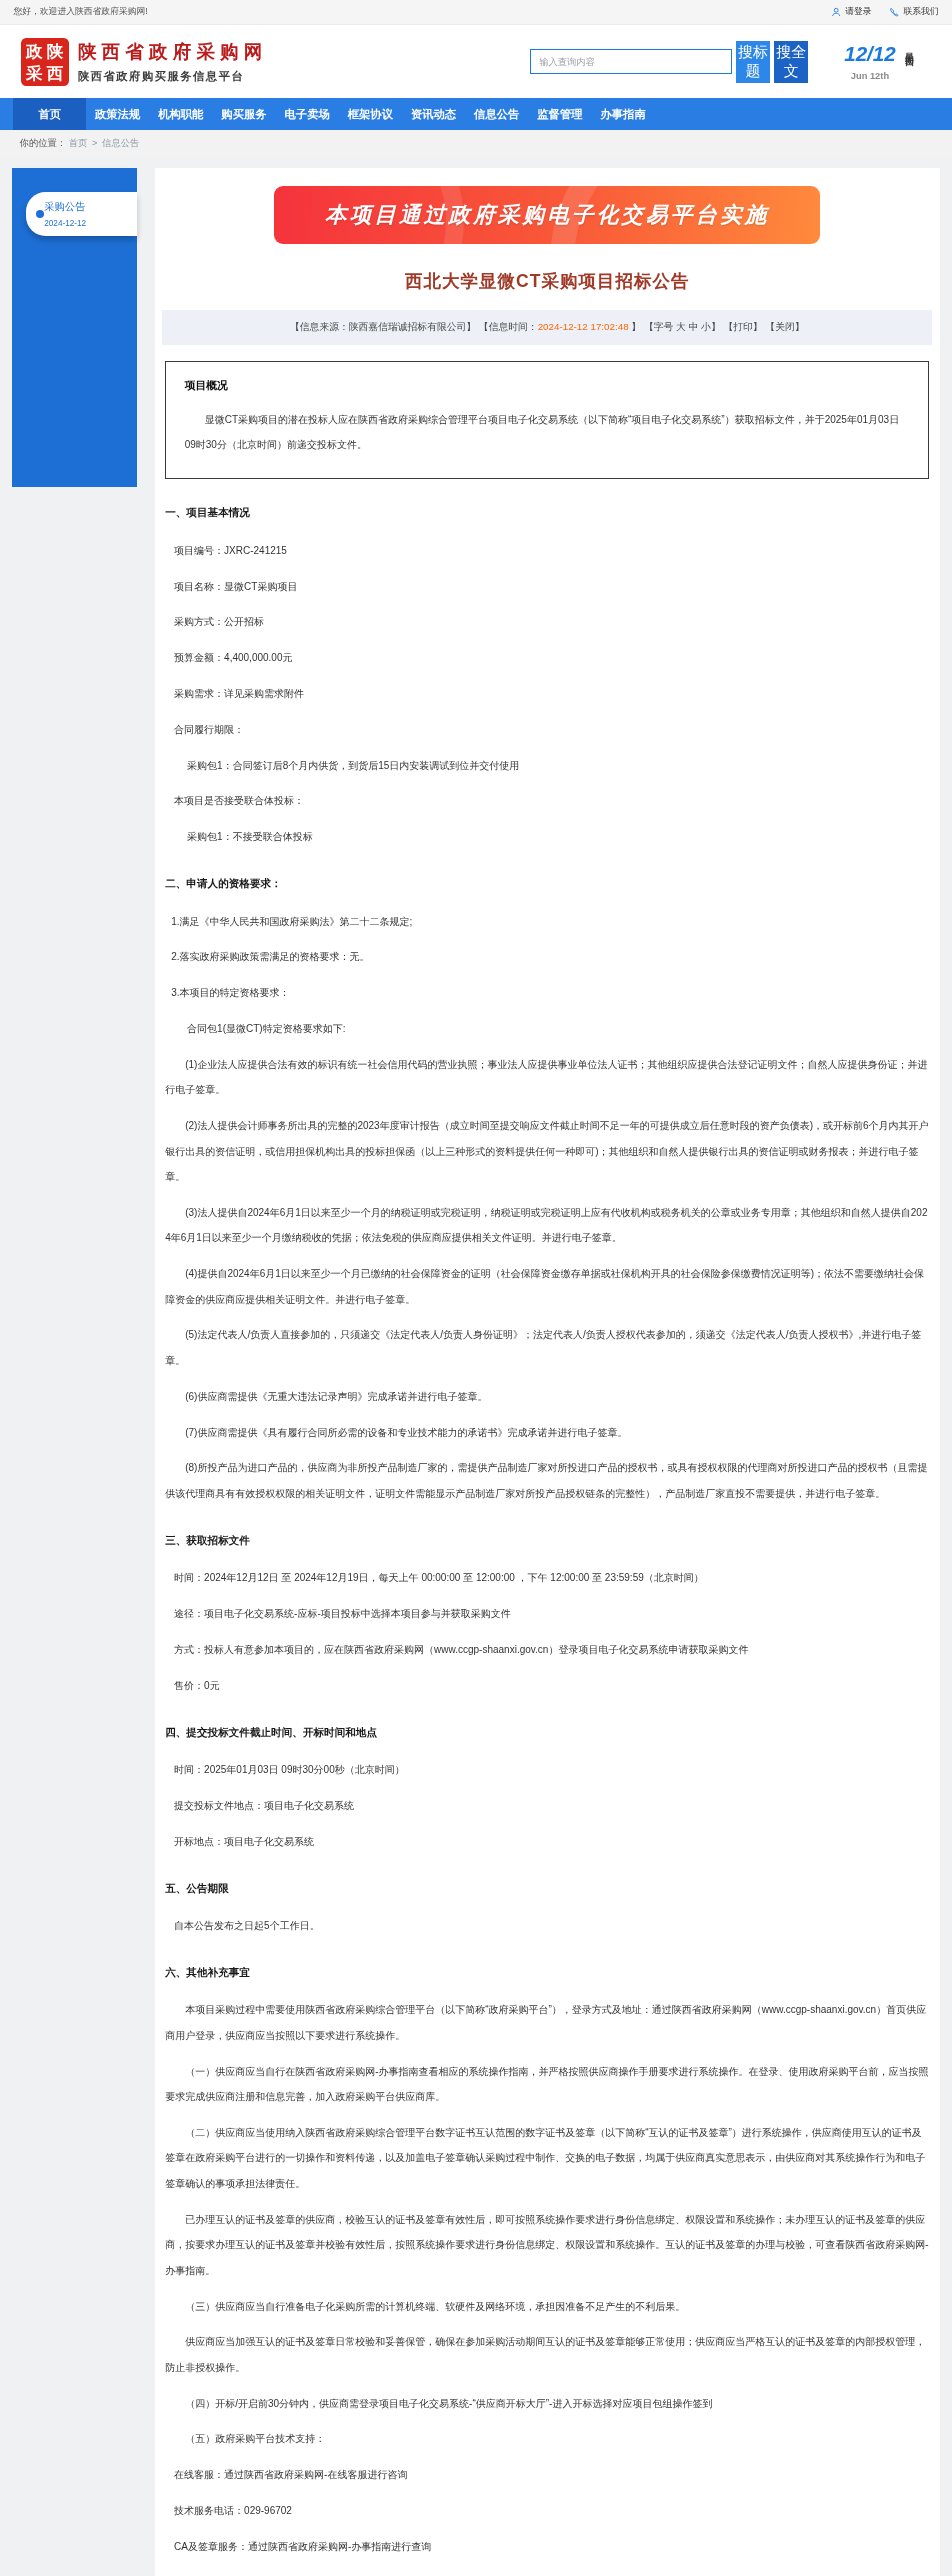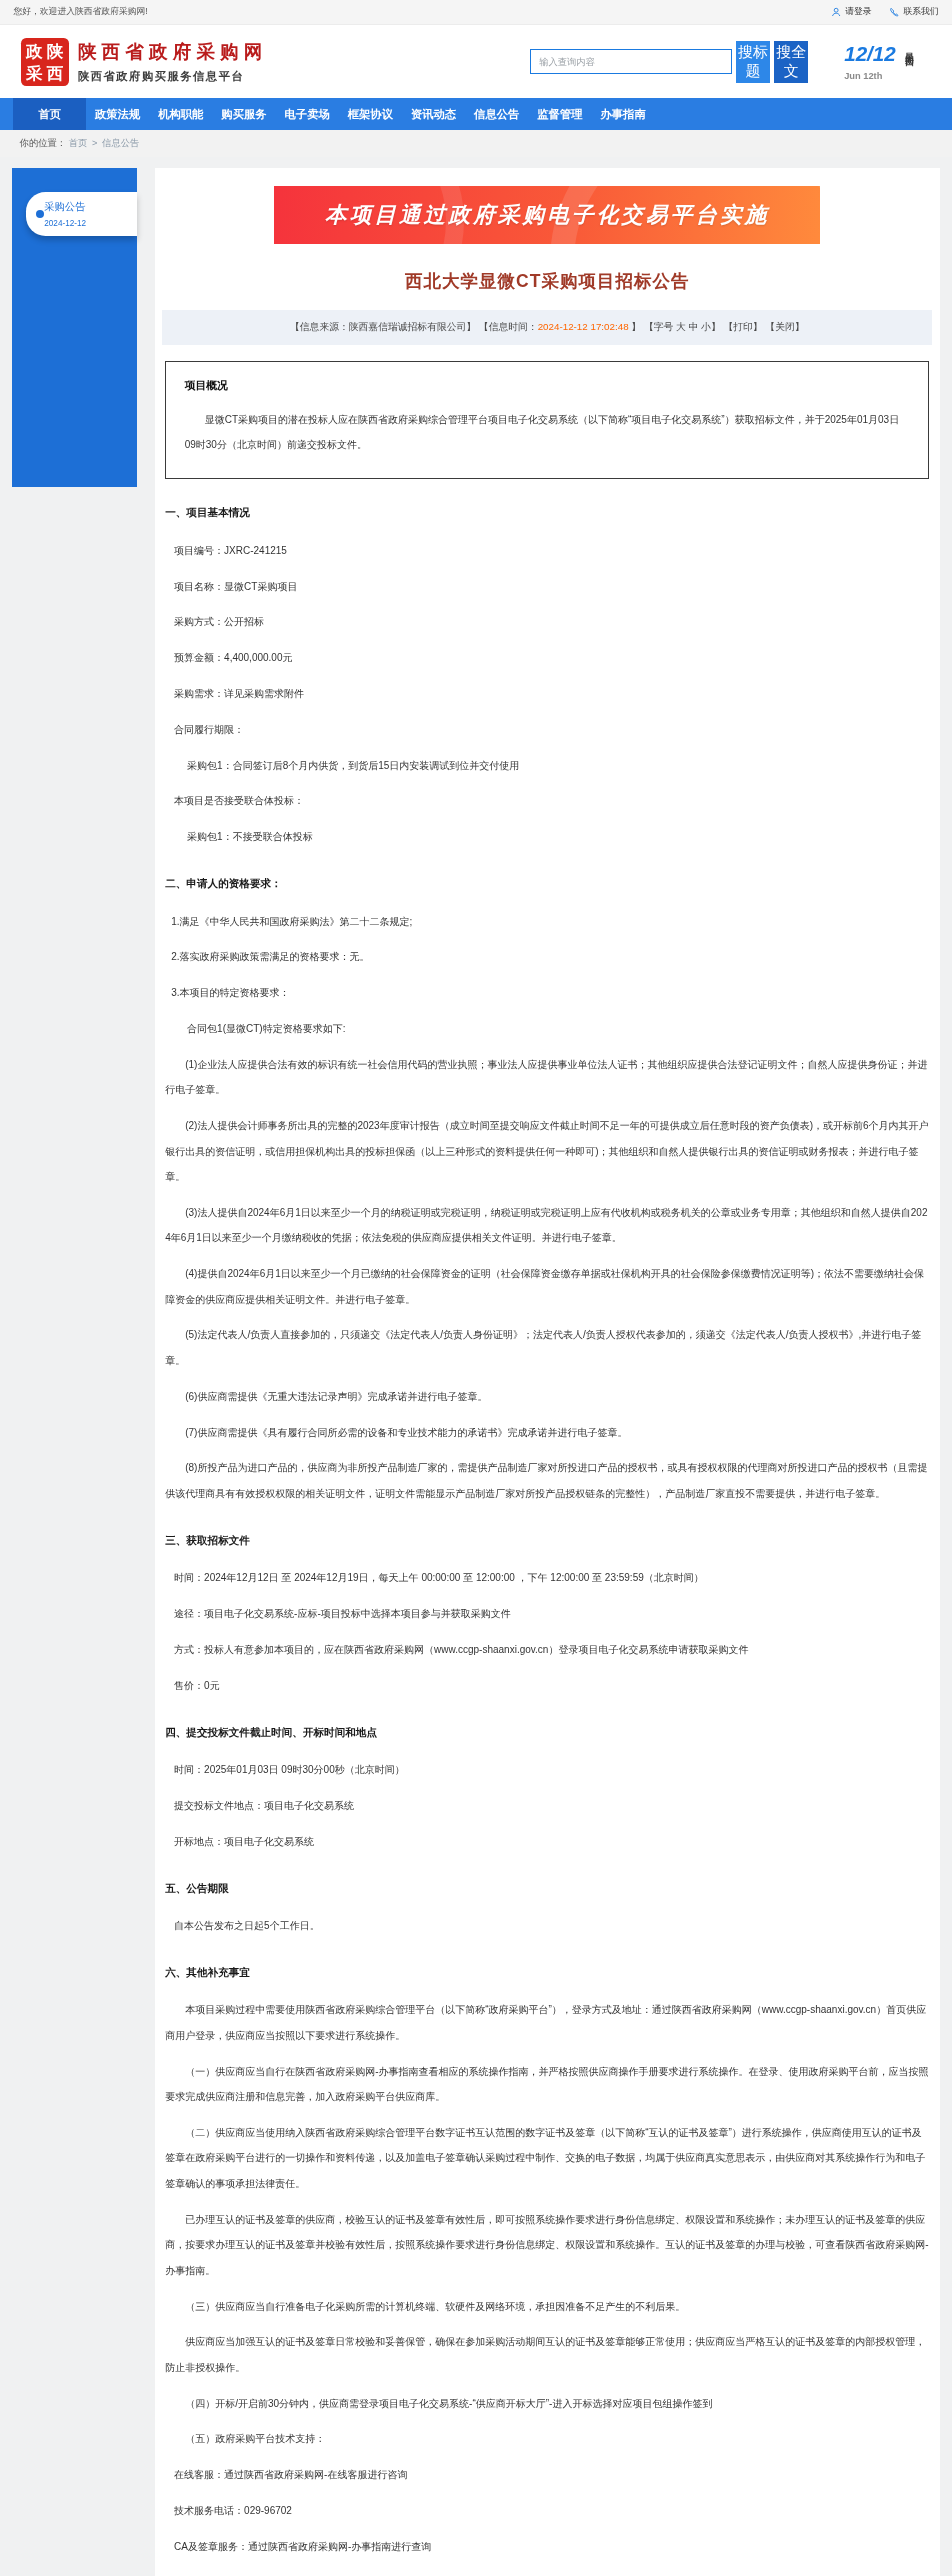--- a/index.html
+++ b/index.html
@@ -20,21 +20,21 @@
   .logo-seal span { color:#fff; font-weight:900; font-size:16.5px; display:flex; align-items:center; justify-content:center; }
   .brand-text .site-title { font-size:18.5px; font-weight:800; color:#b91c1c; letter-spacing:5.2px; }
   .brand-text .site-subtitle { font-size:11.3px; font-weight:700; color:#3d3d3d; letter-spacing:1.5px; margin-top:5.2px; }
   .search-area { margin-left:auto; display:flex; align-items:center; margin-right:36px; }
   .search-input { width:202px; height:25px; border:1px solid #1a7ae0; font-size:9.3px; padding:0 8.2px; color:#333; outline:none; }
   .search-input::placeholder { color:#9aa0a6; }
   .search-btn { height:42px; width:34px; border:none; color:#fff; font-size:15px; cursor:pointer; }
   .btn-title { background:#2d87e8; margin-left:4.1px; }
   .btn-full { background:#1b63c5; margin-left:4.1px; }
   .date-block { display:flex; align-items:flex-start; gap:8.2px; margin-right:15.5px; }
-  .date-left { }
+  .date-left { text-align:center; }
   .date-md { font-size:20.6px; font-weight:800; color:#1a7ae0; font-style:italic; }
   .date-en { font-size:9.3px; color:#8a8a8a; margin-top:4.1px; font-weight:700; }
   .date-week { writing-mode:vertical-rl; font-size:8.8px; color:#333; letter-spacing:3.1px; font-weight:700; padding-top:2.1px; }
 
   
   .mainnav { background:#2a7de2; }
   .nav-inner { display:flex; padding:0 13.4px; }
   .nav-item { display:block; height:32px; line-height:32px; padding:0 9px; color:#fff; font-size:11.3px; font-weight:600; text-decoration:none; cursor:pointer; }
   .nav-item.active { background:#1b5fc1; padding:0 25px; }
 
@@ -46,21 +46,21 @@
   
   .layout { display:flex; gap:17.5px; padding:11.3px 12.4px 0; background:#f0f1f2; align-items:flex-start; }
   .sidebar { width:125px; height:319px; background:#1d6fd6; flex-shrink:0; }
   .side-tab { margin:24px 0 0 13.4px; background:#fff; border-radius:19.6px 0 0 19.6px; padding:8.2px 6.2px 8.2px 10.3px; display:flex; align-items:center; gap:0; box-shadow:0 4.1px 6.2px rgba(0,0,0,.22); cursor:pointer; }
   .side-dot { width:8.2px; height:8.2px; border-radius:50%; background:#1d6fd6; flex-shrink:0; }
   .side-tab-title { font-size:10.3px; color:#1d6fd6; }
   .side-tab-date { font-size:8.2px; color:#1d6fd6; margin-top:4.1px; }
 
   .content { flex:1; background:#fff; padding:17.5px 7.2px 36px; }
 
-  .banner { width:546px; height:58px; margin:0 auto; position:relative; overflow:hidden; border-radius:0;
+  .banner { width:546px; height:58px; margin:0 auto; position:relative; overflow:hidden; border-radius:9px;
             background:linear-gradient(95deg,#f5333c 0%,#f95a38 55%,#ff8a3c 100%);
             display:flex; align-items:center; justify-content:center; }
   .banner::before { content:""; position:absolute; right:-46px; top:-82px; width:268px; height:268px; border:24px solid rgba(255,255,255,.12); border-radius:50%; }
   .banner::after { content:""; position:absolute; left:-62px; bottom:-103px; width:216px; height:216px; border:18.5px solid rgba(255,255,255,.10); border-radius:50%; }
   .banner-text { color:#fff; font-size:21.6px; font-weight:900; font-style:italic; letter-spacing:3.1px; text-shadow:0 1px 2.1px rgba(0,0,0,.15); position:relative; z-index:1; }
 
   .article-title { text-align:center; font-size:17.5px; font-weight:700; color:#a03a28; margin:25px 0 17.5px; letter-spacing:1px; }
 
   .meta-bar { background:#edf1f7; text-align:center; font-size:9.8px; color:#4a4a4a; padding:10.8px 0; }
   .meta-bar span { white-space:pre; }

